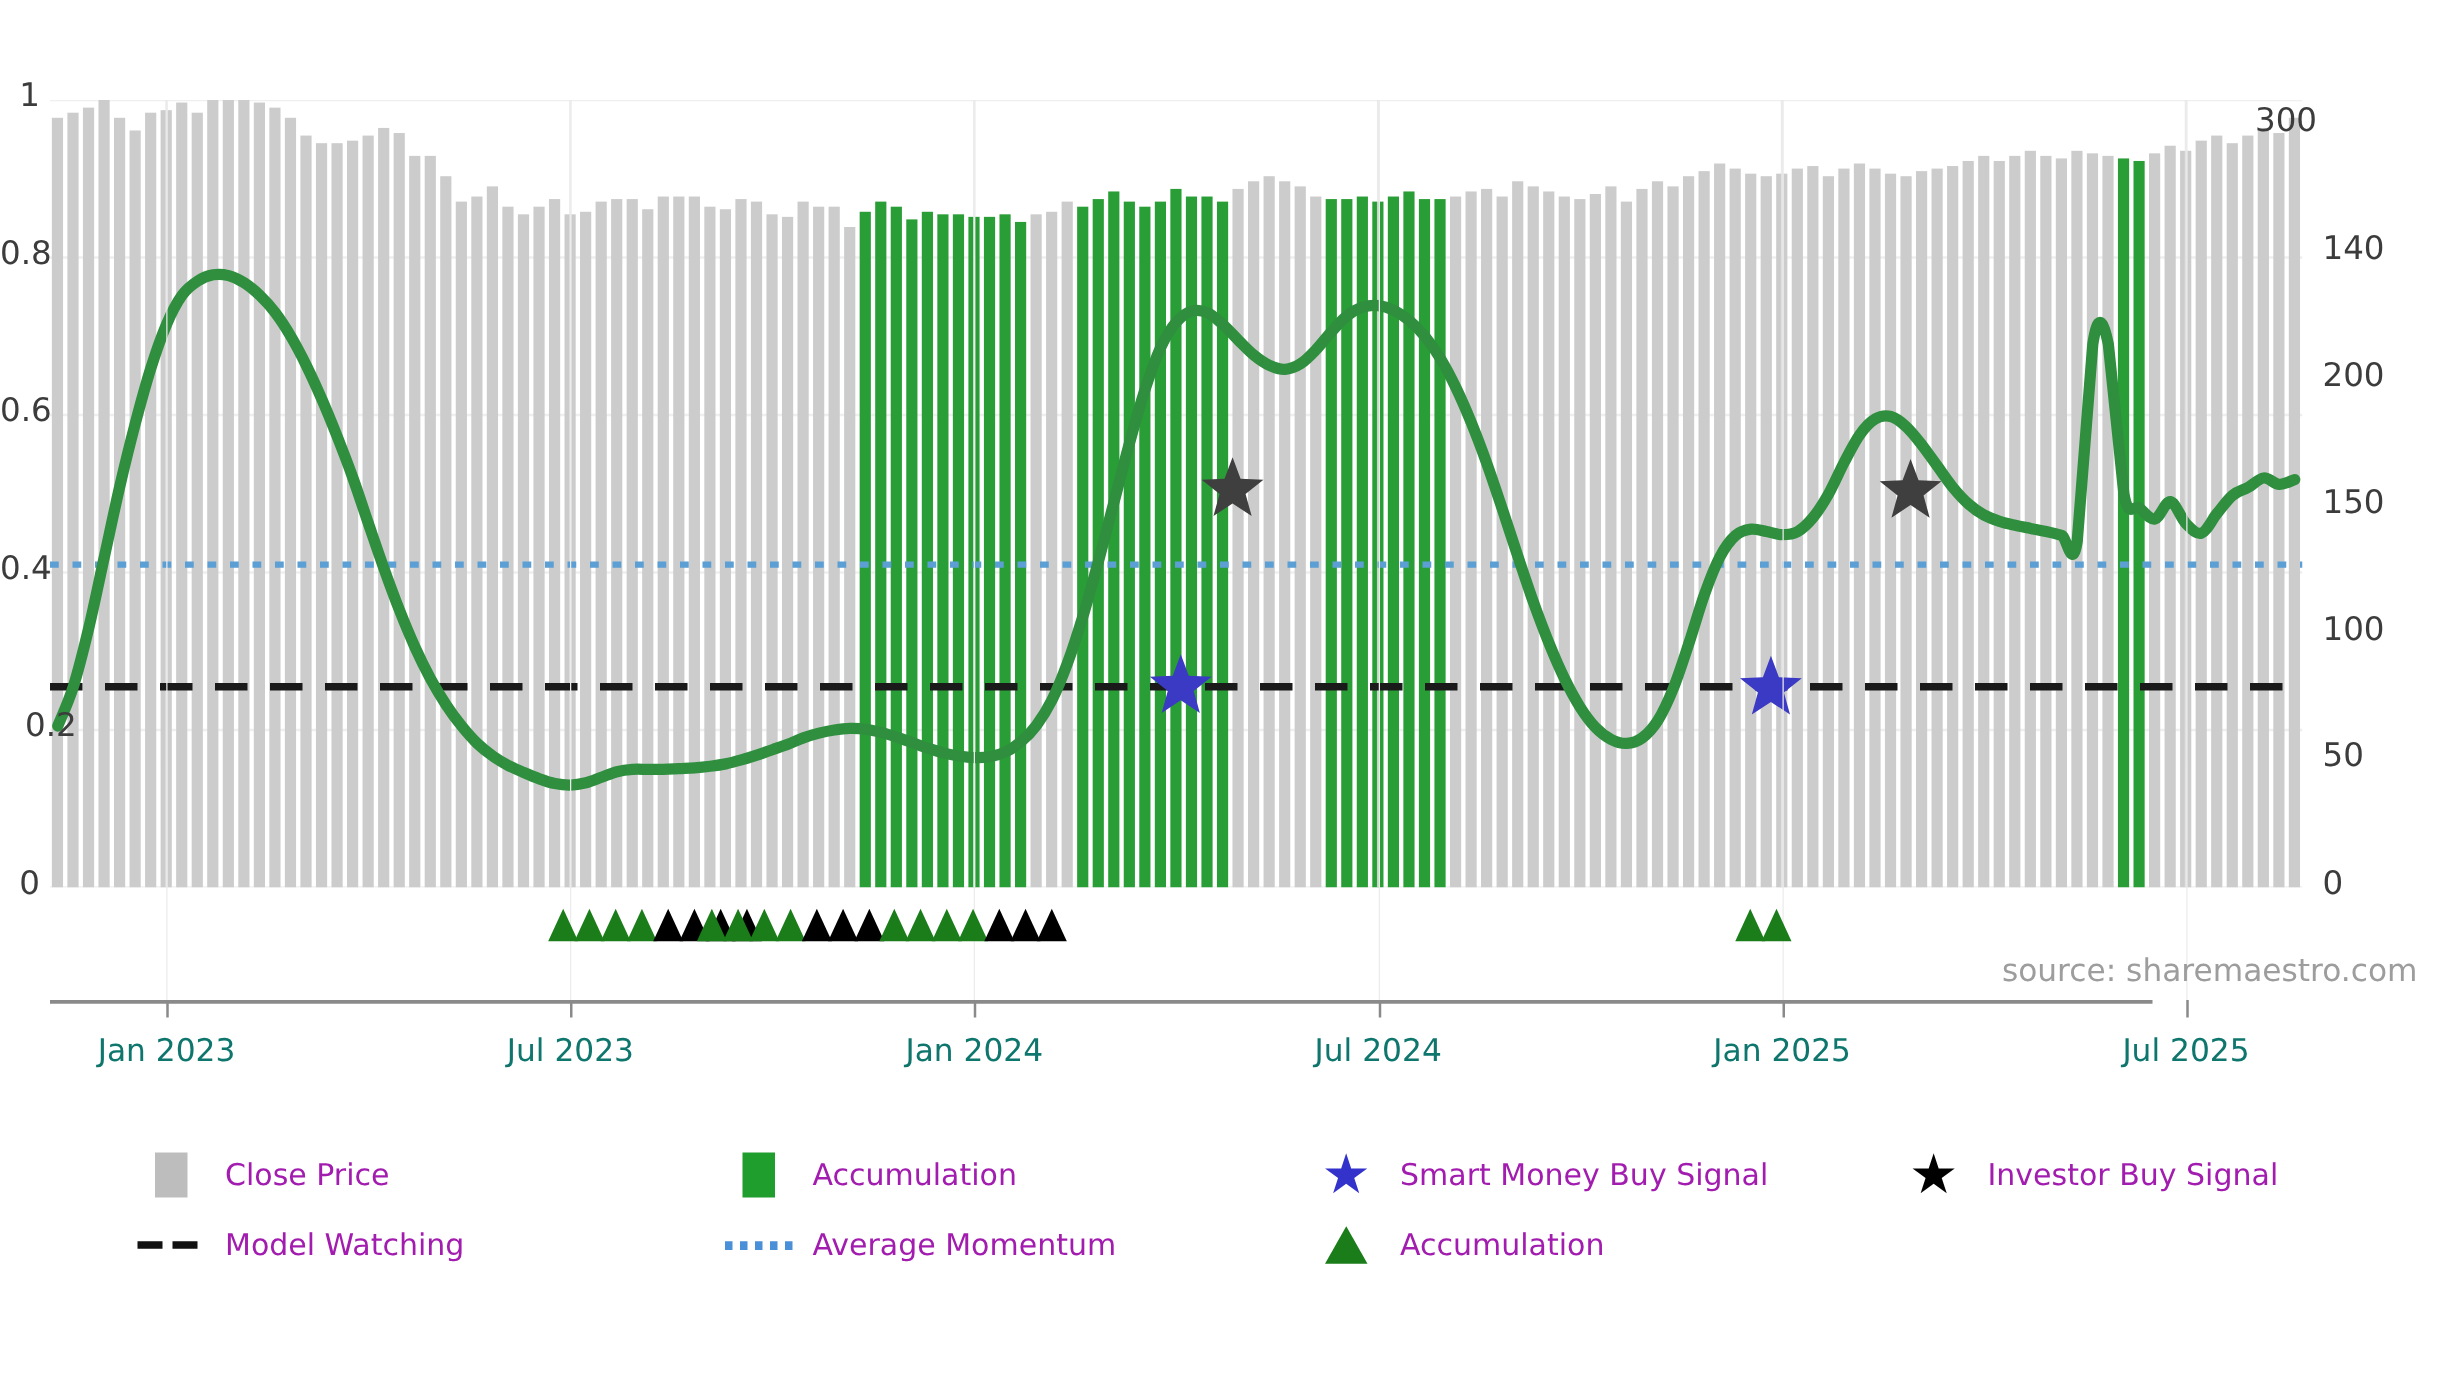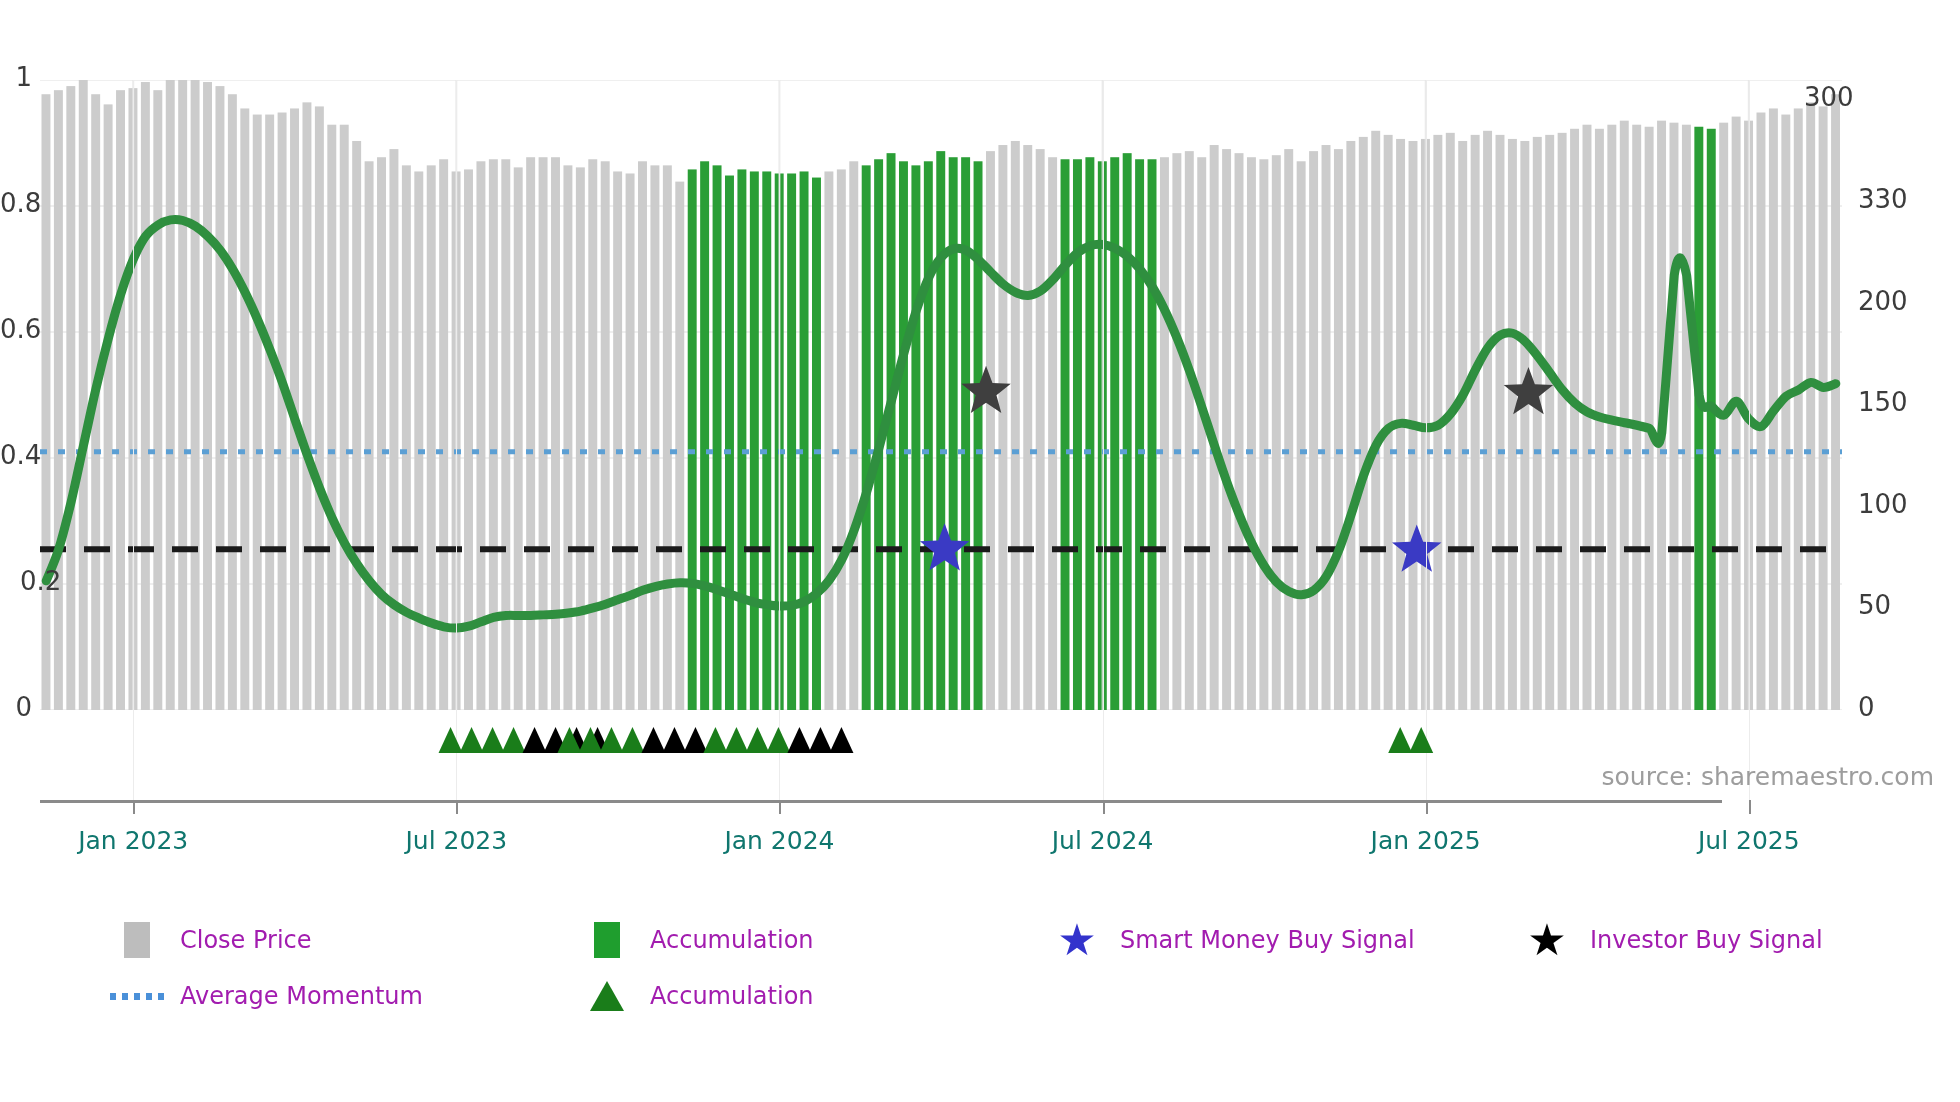--- a/index.html
+++ b/index.html
@@ -261,21 +261,21 @@
       <div class="axis-label y-left" style="left: 0px; width: 32px; top: 190px;">0.8</div>
       <div class="axis-label y-left" style="left: 0px; width: 32px; top: 64px;">1</div>
     </div>
 
   <div id="y-right-labels">
       <div class="axis-label y-right" style="left: 1858px; top: 694px;">0</div>
       <div class="axis-label y-right" style="left: 1858px; top: 592.387px; text-align: right;">50</div>
       <div class="axis-label y-right" style="left: 1858px; top: 490.774px;">100</div>
       <div class="axis-label y-right" style="left: 1858px; top: 389.161px;">150</div>
       <div class="axis-label y-right" style="left: 1858px; top: 287.548px;">200</div>
-      <div class="axis-label y-right" style="left: 1858px; top: 185.935px;">330</div>
+      <div class="axis-label y-right" style="left: 1858px; top: 185.935px;">140</div>
       <div class="axis-label y-right" style="left: 1770px; top: 84.3226px; margin-left: 34px;">300</div>
     </div>
 
   <div id="x-labels">
       <div style="position: absolute; left: 40px; top: 800px; width: 1682px; height: 3px; background: rgb(138, 138, 138);"></div>
       <div style="position: absolute; left: 133.207px; top: 800px; width: 2px; height: 14px; background: rgb(138, 138, 138);"></div>
       <div class="x-tick-label" style="left: 133.207px; top: 826px;">Jan 2023</div>
       <div style="position: absolute; left: 133.207px; top: 80px; width: 1px; height: 720px; background: rgb(236, 236, 236);"></div>
       <div style="position: absolute; left: 456.324px; top: 800px; width: 2px; height: 14px; background: rgb(138, 138, 138);"></div>
       <div class="x-tick-label" style="left: 456.324px; top: 826px;">Jul 2023</div>
@@ -343,20 +343,29 @@
         <span class="legend-text">Smart Money Buy Signal</span>
       </div>
       <div class="legend-item">
         <span class="swatch-key">
           <span class="star-glyph" style="color: rgb(0, 0, 0);">★</span>
         </span>
         <span class="legend-text">Investor Buy Signal</span>
       </div>
       <div class="legend-item">
         <span class="swatch-key">
+          <span class="dash-line">
+            <span class="dash-seg" style="background: rgb(17, 17, 17);"></span>
+            <span class="dash-seg" style="background: rgb(17, 17, 17);"></span>
+          </span>
+        </span>
+        <span class="legend-text">Model Watching</span>
+      </div>
+      <div class="legend-item">
+        <span class="swatch-key">
           <span class="dot-line">
             <span class="dot-seg" style="background: rgb(74, 144, 217);"></span>
             <span class="dot-seg" style="background: rgb(74, 144, 217);"></span>
             <span class="dot-seg" style="background: rgb(74, 144, 217);"></span>
             <span class="dot-seg" style="background: rgb(74, 144, 217);"></span>
             <span class="dot-seg" style="background: rgb(74, 144, 217);"></span>
           </span>
         </span>
         <span class="legend-text">Average Momentum</span>
       </div>

